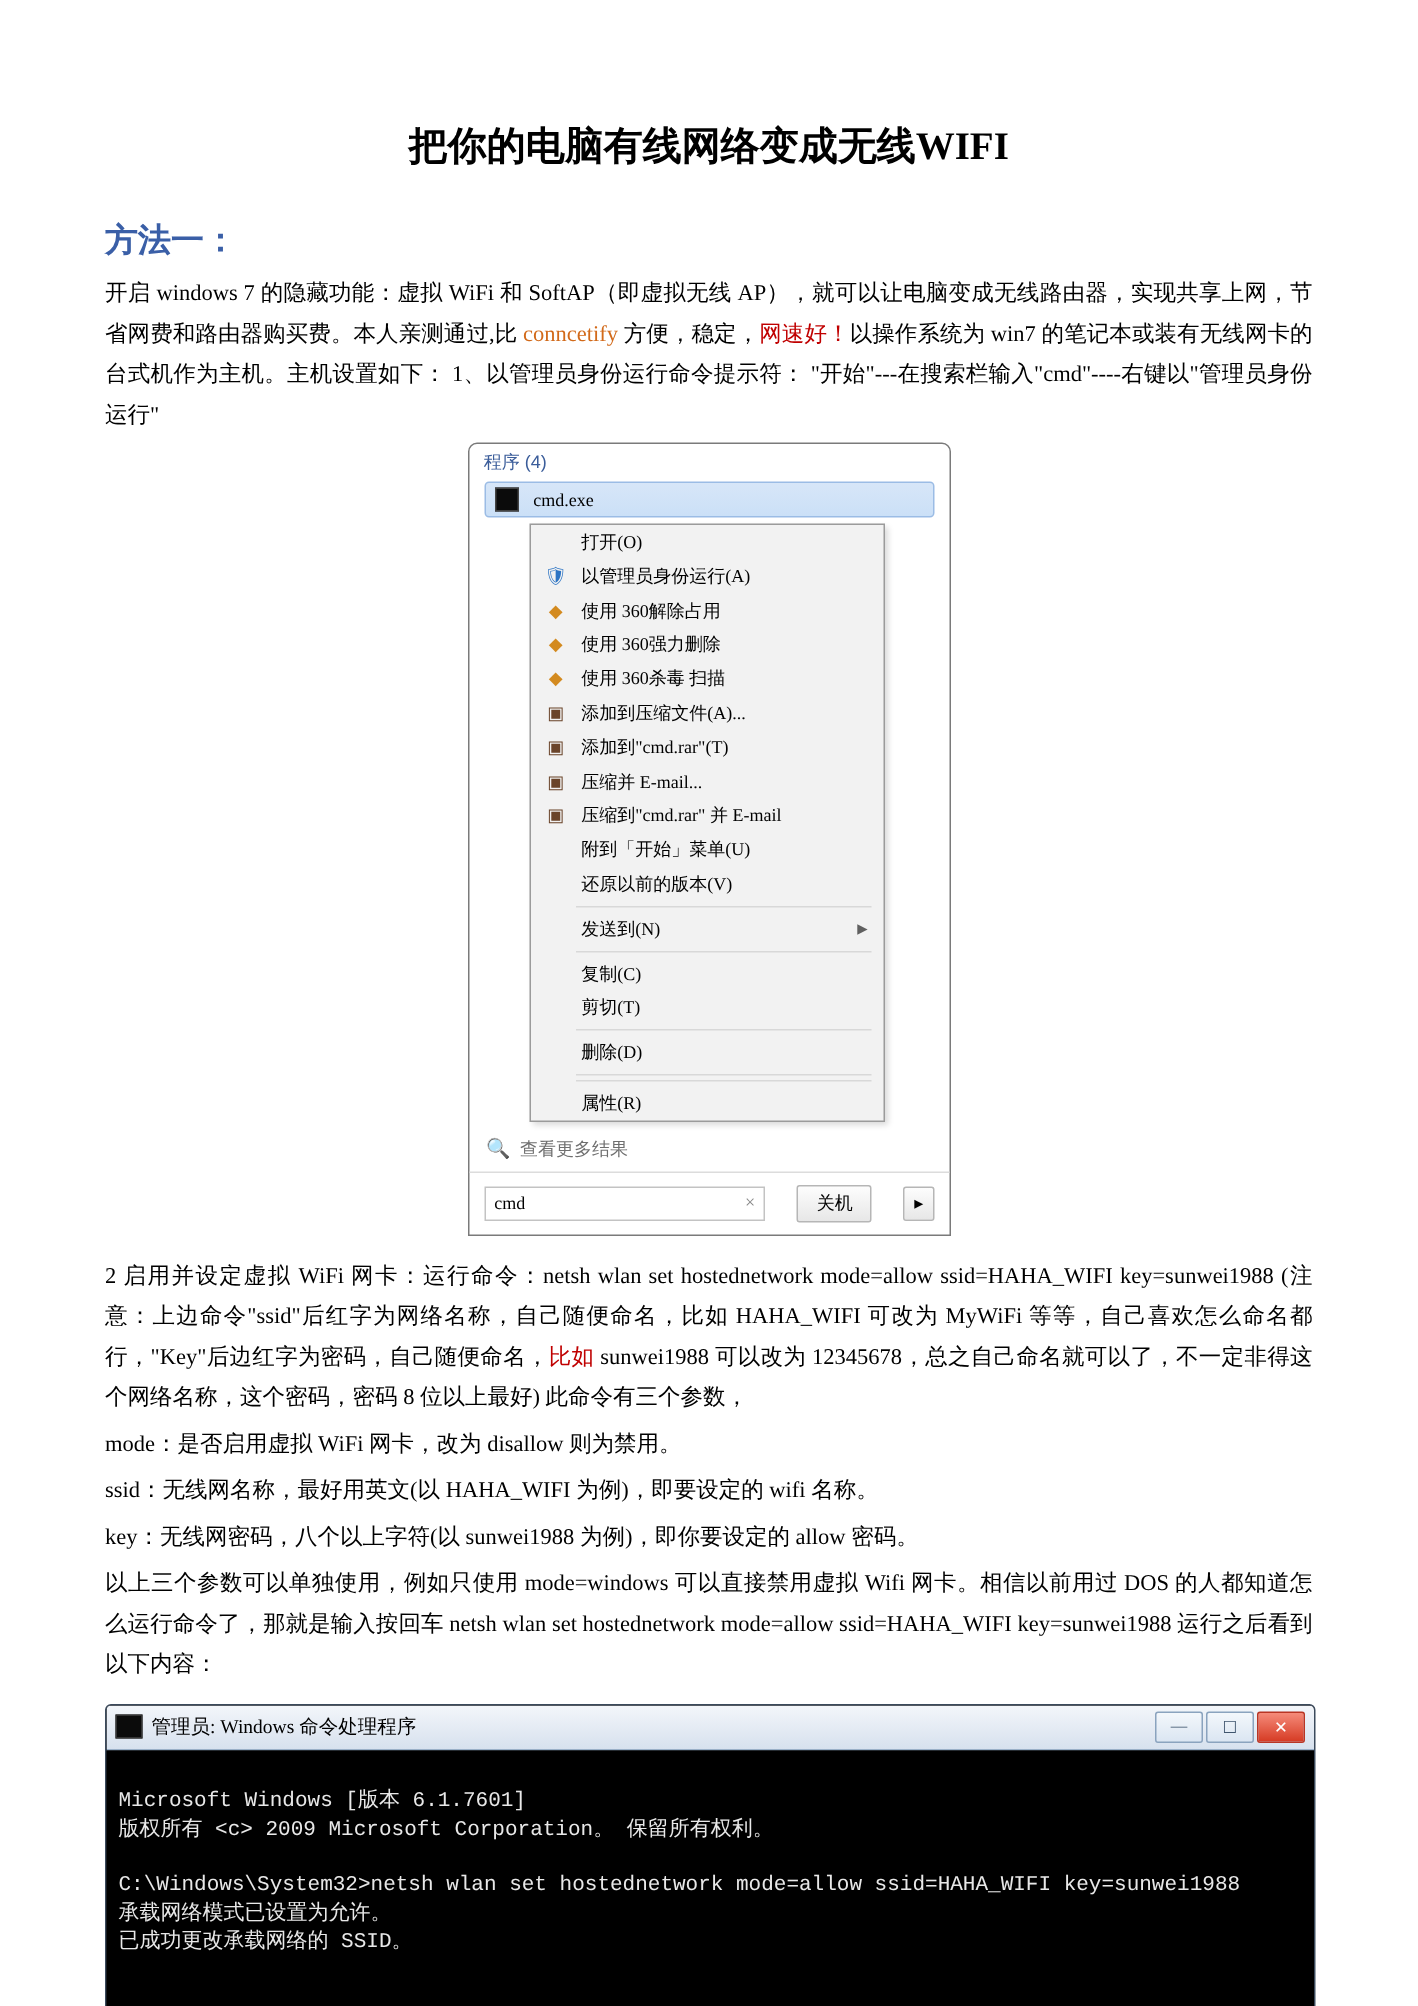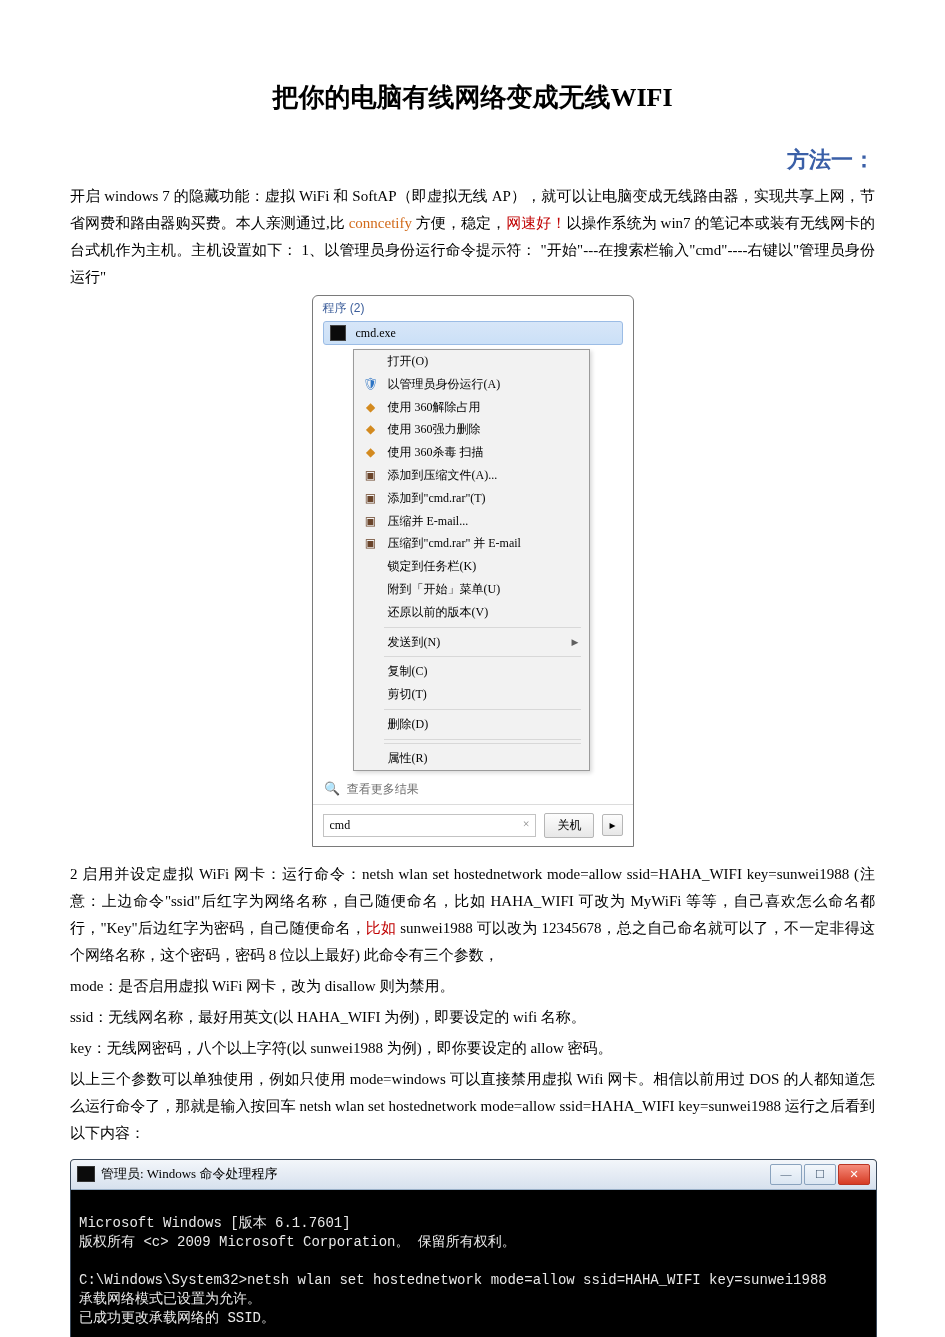--- a/index.html
+++ b/index.html
@@ -20,21 +20,20 @@
     font-weight: bold;
     font-family: "SimSun", "宋体", serif;
     margin-bottom: 30px;
   }
   .section-heading {
     font-size: 22px;
     color: #3a5fa7;
     font-weight: bold;
     font-family: "SimSun", "宋体", serif;
     margin-bottom: 8px;
-    text-align: right;
   }
   .para {
     font-size: 15px;
     line-height: 1.8;
     text-align: justify;
     margin: 0 0 4px 0;
   }
   .highlight-orange { color: #d26a1a; }
   .highlight-red { color: #c00000; }
 
@@ -105,21 +104,21 @@
   .arrow-r::after { content: "▶"; font-size: 9px; color: #606060; margin-left: auto; }
   .ico-shield { color:#2d74c4; font-size:12px; }
   .ico-360    { color:#d38a1f; font-size:12px; }
   .ico-zip    { color:#6a442a; font-size:12px; }
 
   .mp-footer {
     border-top: 1px solid #dcdcdc;
     padding: 8px 10px;
     display: flex;
     align-items: center;
-    gap: 8px;
+    gap: 21px;
     font-size: 12px;
   }
   .mp-see-more {
     color: #6f6f6f;
     font-size: 12px;
     padding: 10px 12px 6px 12px;
     display: flex; align-items:center; gap:6px;
   }
   .mp-see-more .mag { font-size:13px; color:#8a8a8a; }
   .searchbox {
@@ -132,20 +131,21 @@
   }
   .searchbox .clr {
     position: absolute; right: 6px; top: 2px; color:#888; font-size:12px;
   }
   .shutdown-btn, .arrow-btn {
     border: 1px solid #b6b6b6;
     background: linear-gradient(#fdfdfd,#e7e7e7);
     padding: 3px 12px;
     font-size: 12px;
     border-radius: 2px;
+    font-family: Liberation Serif, serif;
   }
   .arrow-btn { padding: 3px 6px; }
 
   
   .cmd-window {
     width: 100%;
     border: 1px solid #3b4a5c;
     border-radius: 4px 4px 0 0;
     margin-top: 12px;
     overflow: hidden;
@@ -199,21 +199,21 @@
   <div class="title">把你的电脑有线网络变成无线WIFI</div>
 
   <div class="section-heading">方法一：</div>
 
   <p class="para">
     <span>开启 windows  7 的隐藏功能：虚拟 WiFi 和 SoftAP（即虚拟无线 AP），就可以让电脑变成无线路由器，实现共享上网，节省网费和路由器购买费。本人亲测通过,比 </span><span class="highlight-orange">conncetify</span><span> 方便，稳定，</span><span class="highlight-red">网速好！</span><span>以操作系统为 win7 的笔记本或装有无线网卡的台式机作为主机。主机设置如下：  1、以管理员身份运行命令提示符： "开始"---在搜索栏输入"cmd"----右键以"管理员身份运行"</span>
   </p>
 
   <div class="embed-wrap">
     <div class="menu-panel">
-      <div class="mp-header">程序 (2)</div>
+      <div class="mp-header">程序 (4)</div>
       <div class="mp-hit">
         <span class="mp-hit-icon"></span>
         <span>cmd.exe</span>
       </div>
 
       <div class="ctx-menu">
         <div class="ctx-item">
           <span class="iconcell"></span>
           <span>打开(O)</span>
         </div>
@@ -241,24 +241,20 @@
           <span class="iconcell ico-zip">▣</span>
           <span>添加到"cmd.rar"(T)</span>
         </div>
         <div class="ctx-item">
           <span class="iconcell ico-zip">▣</span>
           <span>压缩并 E-mail...</span>
         </div>
         <div class="ctx-item">
           <span class="iconcell ico-zip">▣</span>
           <span>压缩到"cmd.rar" 并 E-mail</span>
-        </div>
-        <div class="ctx-item">
-          <span class="iconcell"></span>
-          <span>锁定到任务栏(K)</span>
         </div>
         <div class="ctx-item">
           <span class="iconcell"></span>
           <span>附到「开始」菜单(U)</span>
         </div>
         <div class="ctx-item">
           <span class="iconcell"></span>
           <span>还原以前的版本(V)</span>
         </div>
         <div class="ctx-sep"></div>

